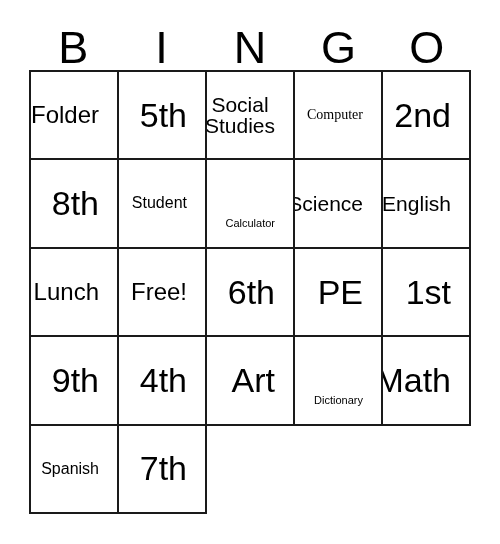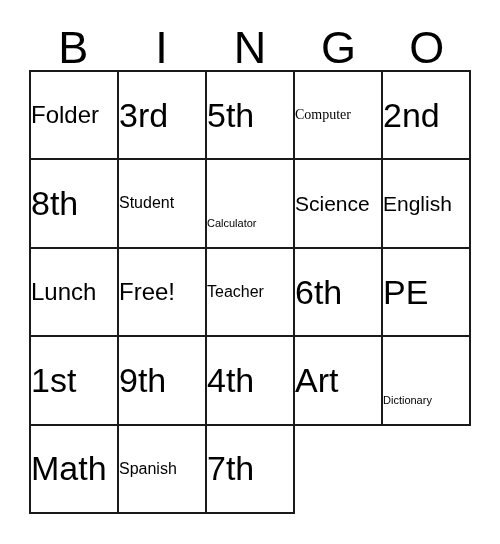--- a/index.html
+++ b/index.html
@@ -63,24 +63,24 @@
     border-left: 2px solid #1a1a1a;
     box-sizing: border-box;
     background: #ffffff;
   }
   .cell {
     border-right: 2px solid #1a1a1a;
     border-bottom: 2px solid #1a1a1a;
     box-sizing: border-box;
     display: flex;
     align-items: center;
-    justify-content: flex-start;
+    justify-content: flex-end;
     overflow: hidden;
     background: #ffffff;
-    padding: 1px 0;
+    padding: 1px 18px;
   }
   .cell-text {
     display: block;
     text-align: center;
     line-height: 1.02;
     color: #000000;
     white-space: pre-line;
     font-weight: 400;
   }
 
@@ -114,24 +114,25 @@
     <div class="header-cell">
       <span class="header-letter">O</span>
     </div>
   </div>
 
   <div class="grid" id="bingo-grid">
       <div class="cell">
         <span class="cell-text fs-md">Folder</span>
       </div>
       <div class="cell">
-        <span class="cell-text fs-xl">3rd</span>
+        <span class="cell-text fs-xl">5th</span>
       </div>
       <div class="cell">
-        <span class="cell-text fs-xl">5th</span>
+        <span class="cell-text fs-sm">Social
+Studies</span>
       </div>
       <div class="cell">
         <span class="cell-text fs-xxs">Computer</span>
       </div>
       <div class="cell">
         <span class="cell-text fs-xl">2nd</span>
       </div>
       <div class="cell">
         <span class="cell-text fs-xl">8th</span>
       </div>
@@ -145,23 +146,20 @@
         <span class="cell-text fs-sm">Science</span>
       </div>
       <div class="cell">
         <span class="cell-text fs-sm">English</span>
       </div>
       <div class="cell">
         <span class="cell-text fs-md">Lunch</span>
       </div>
       <div class="cell">
         <span class="cell-text fs-lg">Free!</span>
-      </div>
-      <div class="cell">
-        <span class="cell-text fs-xs">Teacher</span>
       </div>
       <div class="cell">
         <span class="cell-text fs-xl">6th</span>
       </div>
       <div class="cell">
         <span class="cell-text fs-xl">PE</span>
       </div>
       <div class="cell">
         <span class="cell-text fs-xl">1st</span>
       </div>

